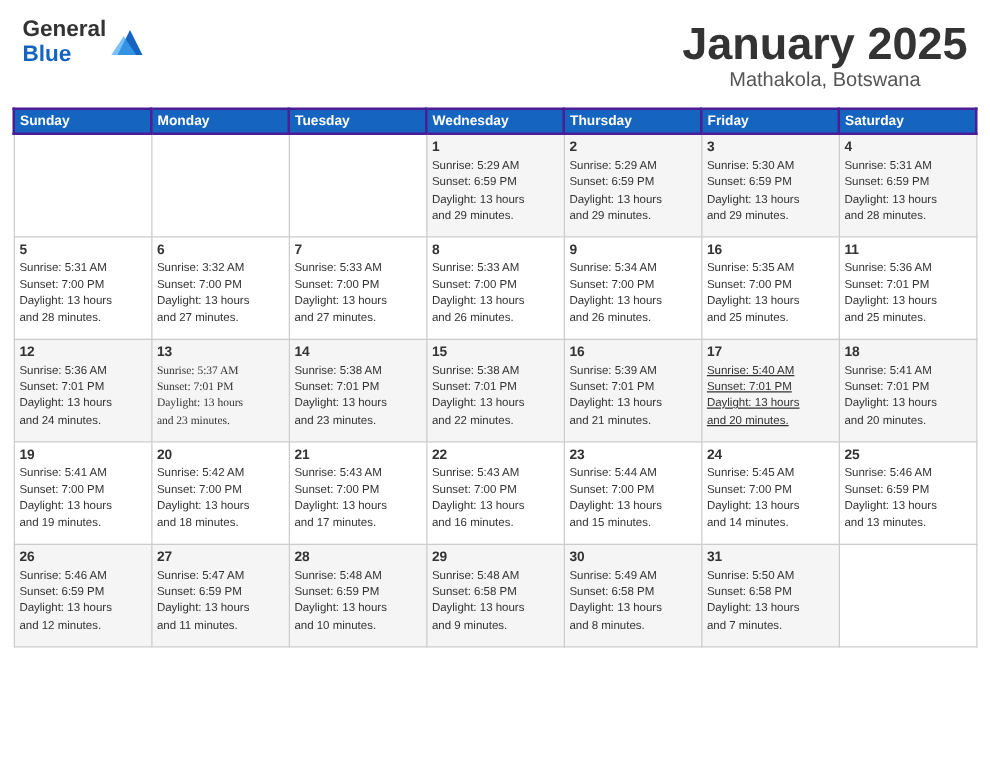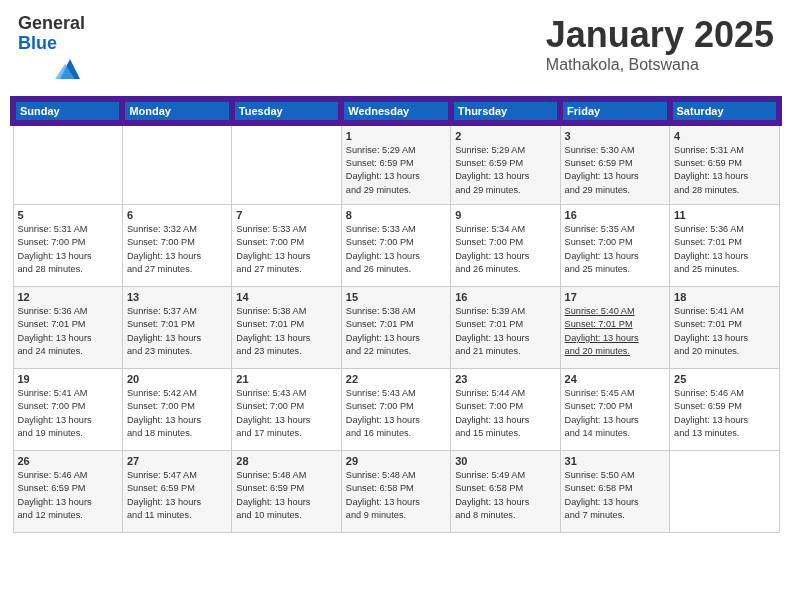--- a/index.html
+++ b/index.html
@@ -12,22 +12,21 @@
     }
     .header {
       display: flex;
       justify-content: space-between;
       align-items: flex-start;
       margin-bottom: 8px;
       padding: 4px 8px;
     }
     .logo {
       display: flex;
-      align-items: flex-end;
-      flex-direction: column;
+      align-items: center;
     }
     .logo-text {
       display: flex;
       flex-direction: column;
       line-height: 1.1;
     }
     .logo-general {
       font-size: 18px;
       font-weight: bold;
       color: #333;
@@ -36,21 +35,21 @@
       font-size: 18px;
       font-weight: bold;
       color: #1565c0;
     }
     .logo-icon {
       width: 30px;
       height: 30px;
       margin-left: 4px;
     }
     .title-block {
-      text-align: left;
+      text-align: center;
     }
     .month-year {
       font-size: 36px;
       font-weight: bold;
       color: #333;
     }
     .location {
       font-size: 16px;
       color: #555;
     }
@@ -59,21 +58,21 @@
       border-collapse: collapse;
       table-layout: fixed;
     }
     thead tr th {
       background-color: #1565c0;
       color: #fff;
       font-size: 11px;
       font-weight: bold;
       padding: 3px 4px;
       text-align: left;
-      border: 6px solid #4c1d95;
+      border: 2px solid #4c1d95;
     }
     tbody tr td {
       border: 1px solid #ccc;
       vertical-align: top;
       padding: 4px 4px 4px 4px;
       height: 82px;
       font-size: 9.5px;
       color: #333;
       background: #fff;
     }
@@ -216,21 +215,21 @@
       <tr>
         <td>
           <span class="day-number">12</span>
           <div class="day-info" style="white-space: pre-line;">Sunrise: 5:36 AM
 Sunset: 7:01 PM
 Daylight: 13 hours
 and 24 minutes.</div>
         </td>
         <td>
           <span class="day-number">13</span>
-          <div class="day-info" style="white-space: pre-line;">Sunrise: 5:37 AM
+          <div class="day-info" style="white-space: pre-line; font-family: Liberation Serif, serif;">Sunrise: 5:37 AM
 Sunset: 7:01 PM
 Daylight: 13 hours
 and 23 minutes.</div>
         </td>
         <td>
           <span class="day-number">14</span>
           <div class="day-info" style="white-space: pre-line;">Sunrise: 5:38 AM
 Sunset: 7:01 PM
 Daylight: 13 hours
 and 23 minutes.</div>

